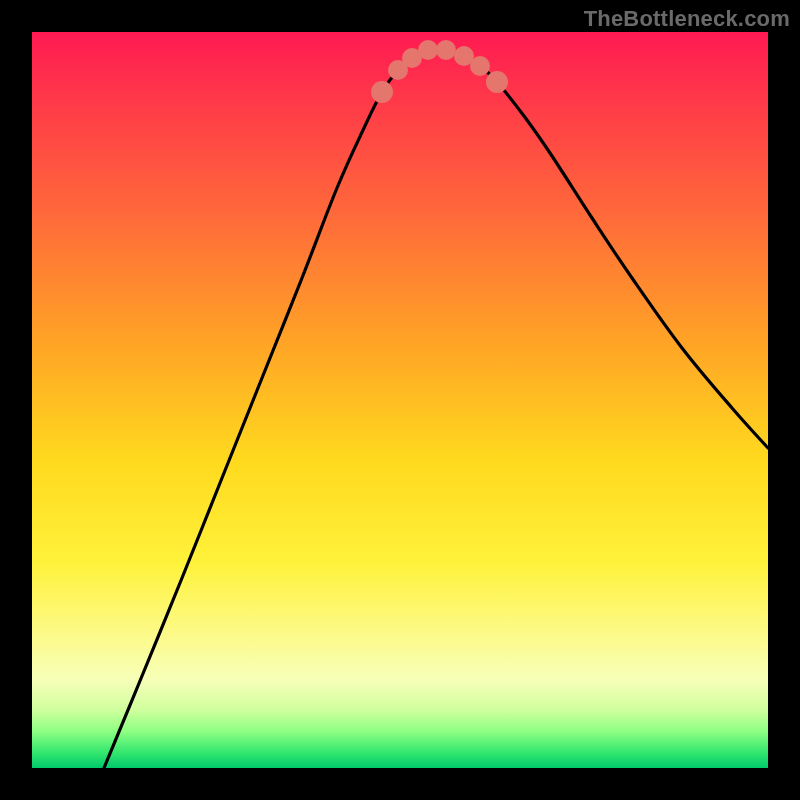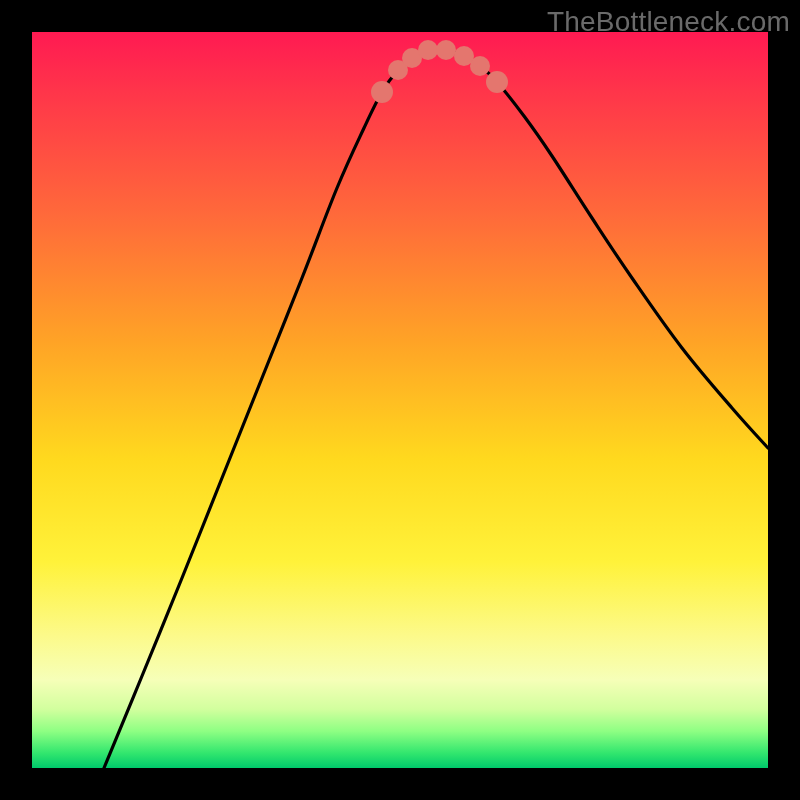--- a/index.html
+++ b/index.html
@@ -45,22 +45,22 @@
     top: 0;
     width: 736px;
     height: 736px;
     overflow: visible;
   }
   .watermark {
     position: absolute;
     top: 6px;
     right: 10px;
     color: #6a6a6a;
-    font-size: 28px;
-    font-weight: 400;
+    font-size: 22px;
+    font-weight: 700;
     letter-spacing: 0.2px;
     user-select: none;
   }
 </style>
 </head>
 <body>
 
 <div class="frame">
 
   <div class="plot-area">

